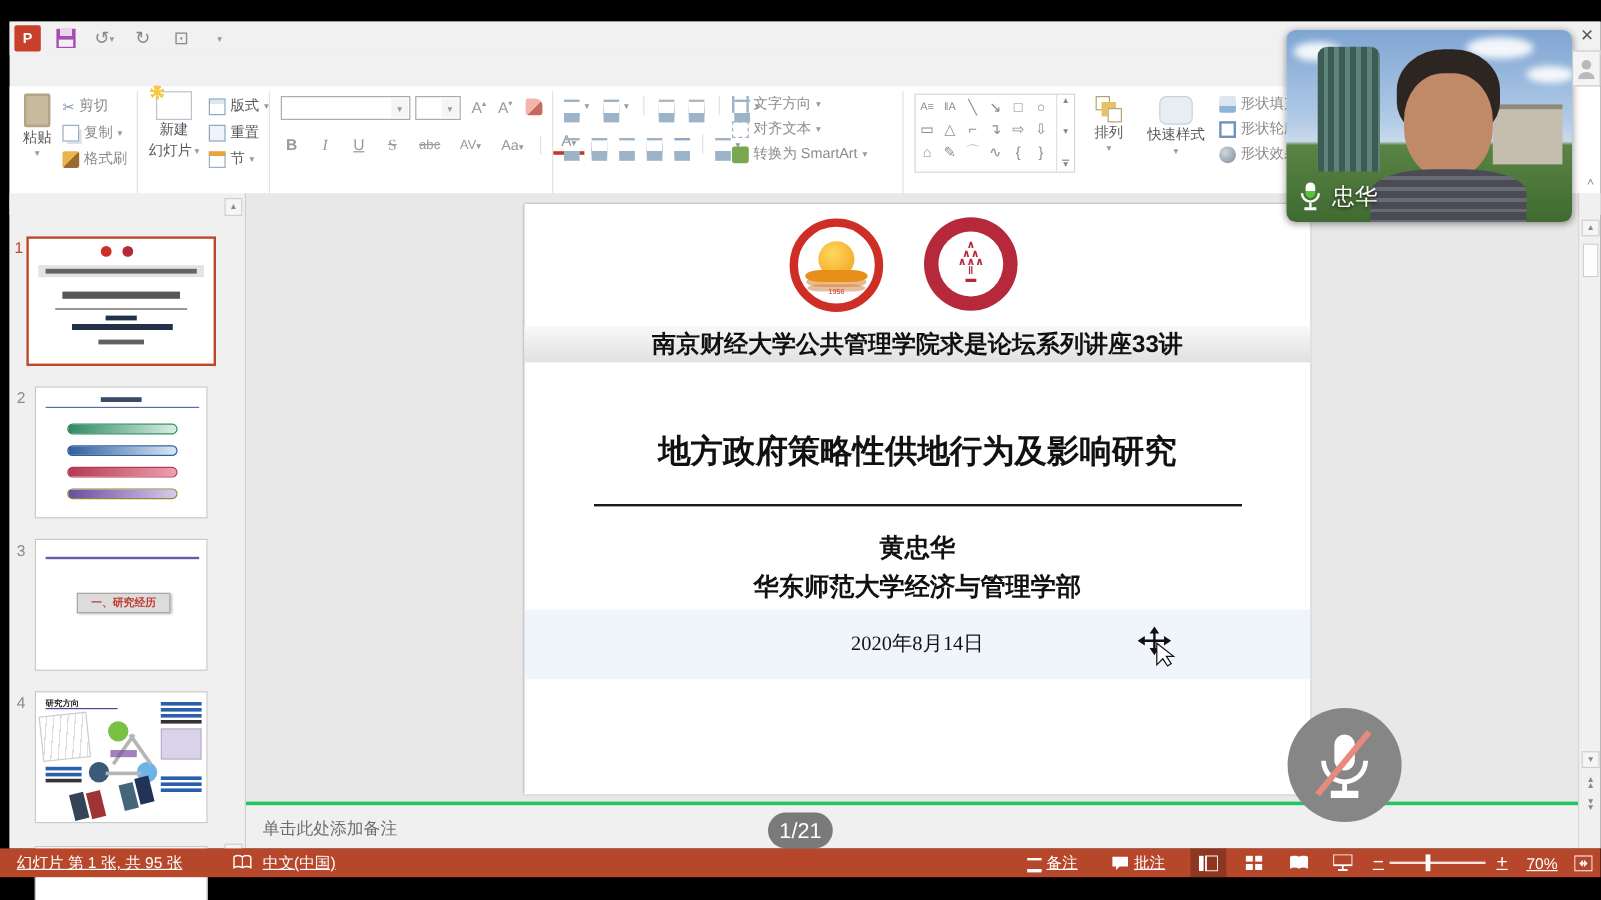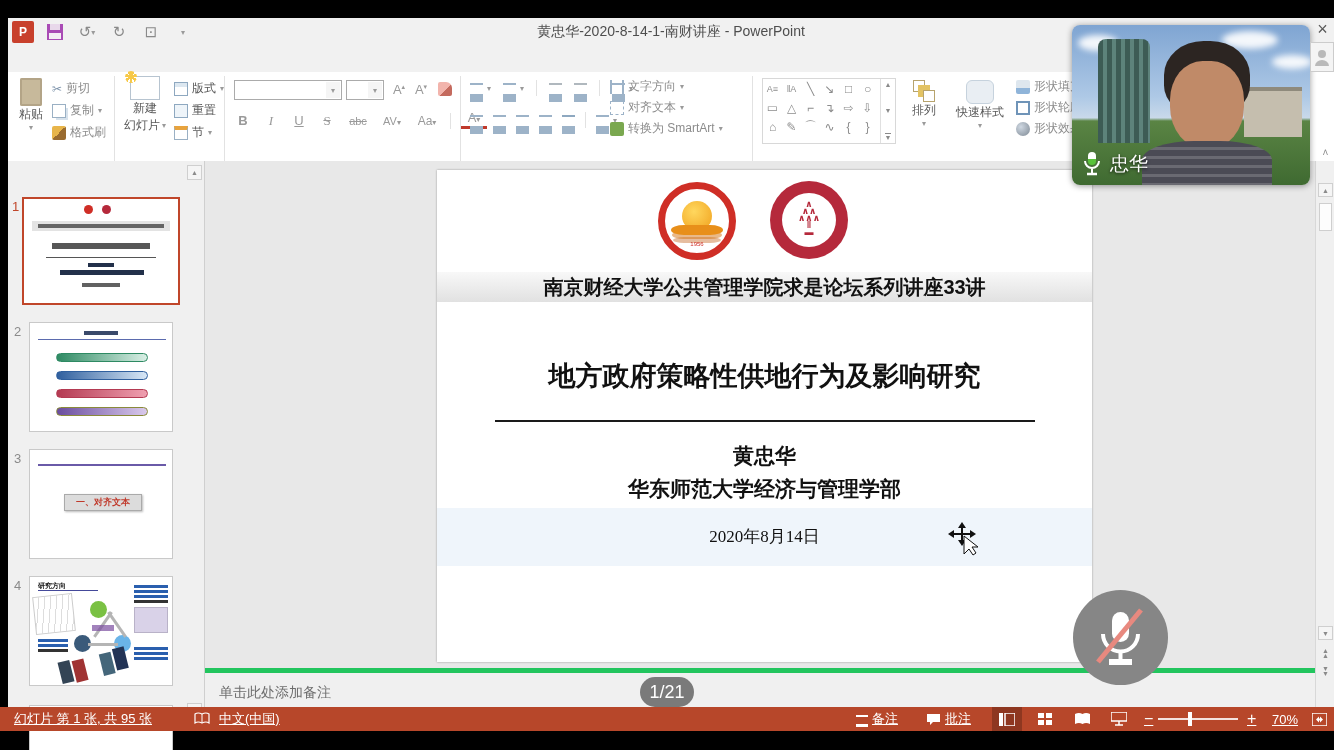--- a/index.html
+++ b/index.html
@@ -60,21 +60,21 @@
   .logo { position:absolute; width:78px; height:78px; border-radius:50%; }
   #logo-nufe { border:7px solid #cf2e26; background:#fff; }
   #logo-nufe .sun { position:absolute; left:17px; top:12px; width:30px; height:30px; border-radius:50%; background:radial-gradient(circle at 40% 35%, #ffd75e, #f0a01c); }
   #logo-nufe .wing { position:absolute; left:6px; top:36px; width:52px; height:10px; background:#e88f1a; border-radius:50% / 100%; box-shadow:0 5px 0 -1px #d4741480, 0 10px 0 -2px #c05a0f66; }
   #logo-nufe .yr { position:absolute; left:0; right:0; bottom:6px; text-align:center; font-size:6px; color:#cf2e26; }
   #logo-ecnu { background:#b5293b; }
   #logo-ecnu .inner { position:absolute; left:12px; top:12px; width:54px; height:54px; border-radius:50%; background:#fff; }
   #logo-ecnu .emblem { position:absolute; left:24px; top:20px; width:30px; height:40px; color:#b5293b; font-size:9px; line-height:7px; text-align:center; font-weight:bold; }
 
   
-  #notesbar { position:absolute; left:197px; top:650px; width:1110px; height:39px; background:#f0f0f0; border-top:5px solid #22c55e; }
+  #notesbar { position:absolute; left:197px; top:650px; width:1110px; height:39px; background:#f0f0f0; border-top:3px solid #22c55e; }
   #notes-ph { position:absolute; left:14px; top:11px; font-size:14px; color:#6e6e6e; }
   #statusbar { position:absolute; left:0; top:707px; width:1334px; height:24px; background:#b7472a; color:#fff; font-size:13px; }
   .sb-item { position:absolute; top:0; height:24px; display:flex; align-items:center; gap:4px; padding:0 4px;text-decoration:underline; }
   .sb-ic { display:inline-block; }
   .viewbtn { position:absolute; top:0; width:30px; height:24px; display:flex; align-items:center; justify-content:center; }
   .viewbtn.active { background:rgba(0,0,0,.22); }
 
   
   #rstrip { position:absolute; left:1307px; top:143px; width:19px; height:546px; background:#f0f0f0; border-left:1px solid #d8d8d8; }
   .rs-btn { position:absolute; left:2px; width:15px; text-align:center; color:#8a8a8a; font-size:7px; }
@@ -119,21 +119,20 @@
         <div class="qat-btn">
             <span>↻</span>
           </div>
         <div class="qat-btn">
             <span>⊡</span>
           </div>
         <div class="qat-btn">
             <span class="caret">▾</span>
           </div>
       </div>
-      <div id="win-title">黄忠华-2020-8-14-1-南财讲座 - PowerPoint</div>
     </div>
 
 
     <div id="ribbon">
 
       <div class="abs" style="left:2px;top:0;width:102px;height:106px;">
         <div class="rbig" style="left:4px;top:6px;width:34px;">
           <span class="abs" style="position:relative;display:block;width:22px;height:28px;background:#c7b99b;border-radius:2px;box-shadow:inset 0 0 0 2px #b3a487;"></span>
           <span>粘贴</span>
           <span class="caret">▾</span>
@@ -359,21 +358,21 @@
         <div class="abs" style="left:8px;top:16px;width:128px;height:1px;background:#5b6bae;"></div>
         <div class="abs" style="left:26px;top:30px;width:92px;height:9px;border-radius:5px;background:linear-gradient(90deg,#2e8a63,#d9efe5);border:1px solid #2e8a63;"></div>
         <div class="abs" style="left:26px;top:48px;width:92px;height:9px;border-radius:5px;background:linear-gradient(90deg,#2f5f9e,#d8e7f6);border:1px solid #2f5f9e;"></div>
         <div class="abs" style="left:26px;top:66px;width:92px;height:9px;border-radius:5px;background:linear-gradient(90deg,#b43a52,#ef9fb0);border:1px solid #b43a52;"></div>
         <div class="abs" style="left:26px;top:84px;width:92px;height:9px;border-radius:5px;background:linear-gradient(90deg,#6a4d9e,#d9c9ec);border:1px solid #8a8a3a;"></div>
       </div>
 
       <div class="thumb-num" style="left:6px;top:290px;">3</div>
       <div class="thumb" style="left:21px;top:288px;width:144px;height:110px;">
         <div class="abs" style="left:8px;top:14px;width:128px;height:2px;background:#6a5aa8;"></div>
-        <div class="abs" style="left:34px;top:44px;width:78px;height:17px;background:#dcdcdc;border:1px solid #aaa;box-shadow:1px 1px 2px #bbb;display:flex;align-items:center;justify-content:center;font-size:9px;font-weight:bold;color:#c0392b;">一、对齐文本</div>
+        <div class="abs" style="left:34px;top:44px;width:78px;height:17px;background:#dcdcdc;border:1px solid #aaa;box-shadow:1px 1px 2px #bbb;display:flex;align-items:center;justify-content:center;font-size:9px;font-weight:bold;color:#c0392b;">一、研究经历</div>
       </div>
 
       <div class="thumb-num" style="left:6px;top:417px;">4</div>
       <div class="thumb" style="left:21px;top:415px;width:144px;height:110px;">
         <div class="abs" style="left:8px;top:4px;font-size:7px;font-weight:bold;color:#222;">研究方向</div>
         <div class="abs" style="left:8px;top:13px;width:60px;height:1px;background:#44499a;"></div>
         <div class="abs" style="left:4px;top:18px;width:40px;height:38px;background:repeating-linear-gradient(100deg,#fff 0 5px,#ddd 5px 6px);border:1px solid #ccc;transform:rotate(-6deg);"></div>
         <div class="abs" style="left:60px;top:24px;width:17px;height:17px;border-radius:50%;background:#7ac143;"></div>
         <div class="abs" style="left:44px;top:58px;width:17px;height:17px;border-radius:50%;background:#3a5a7a;"></div>
         <div class="abs" style="left:84px;top:58px;width:17px;height:17px;border-radius:50%;background:#6ab4e8;"></div>

